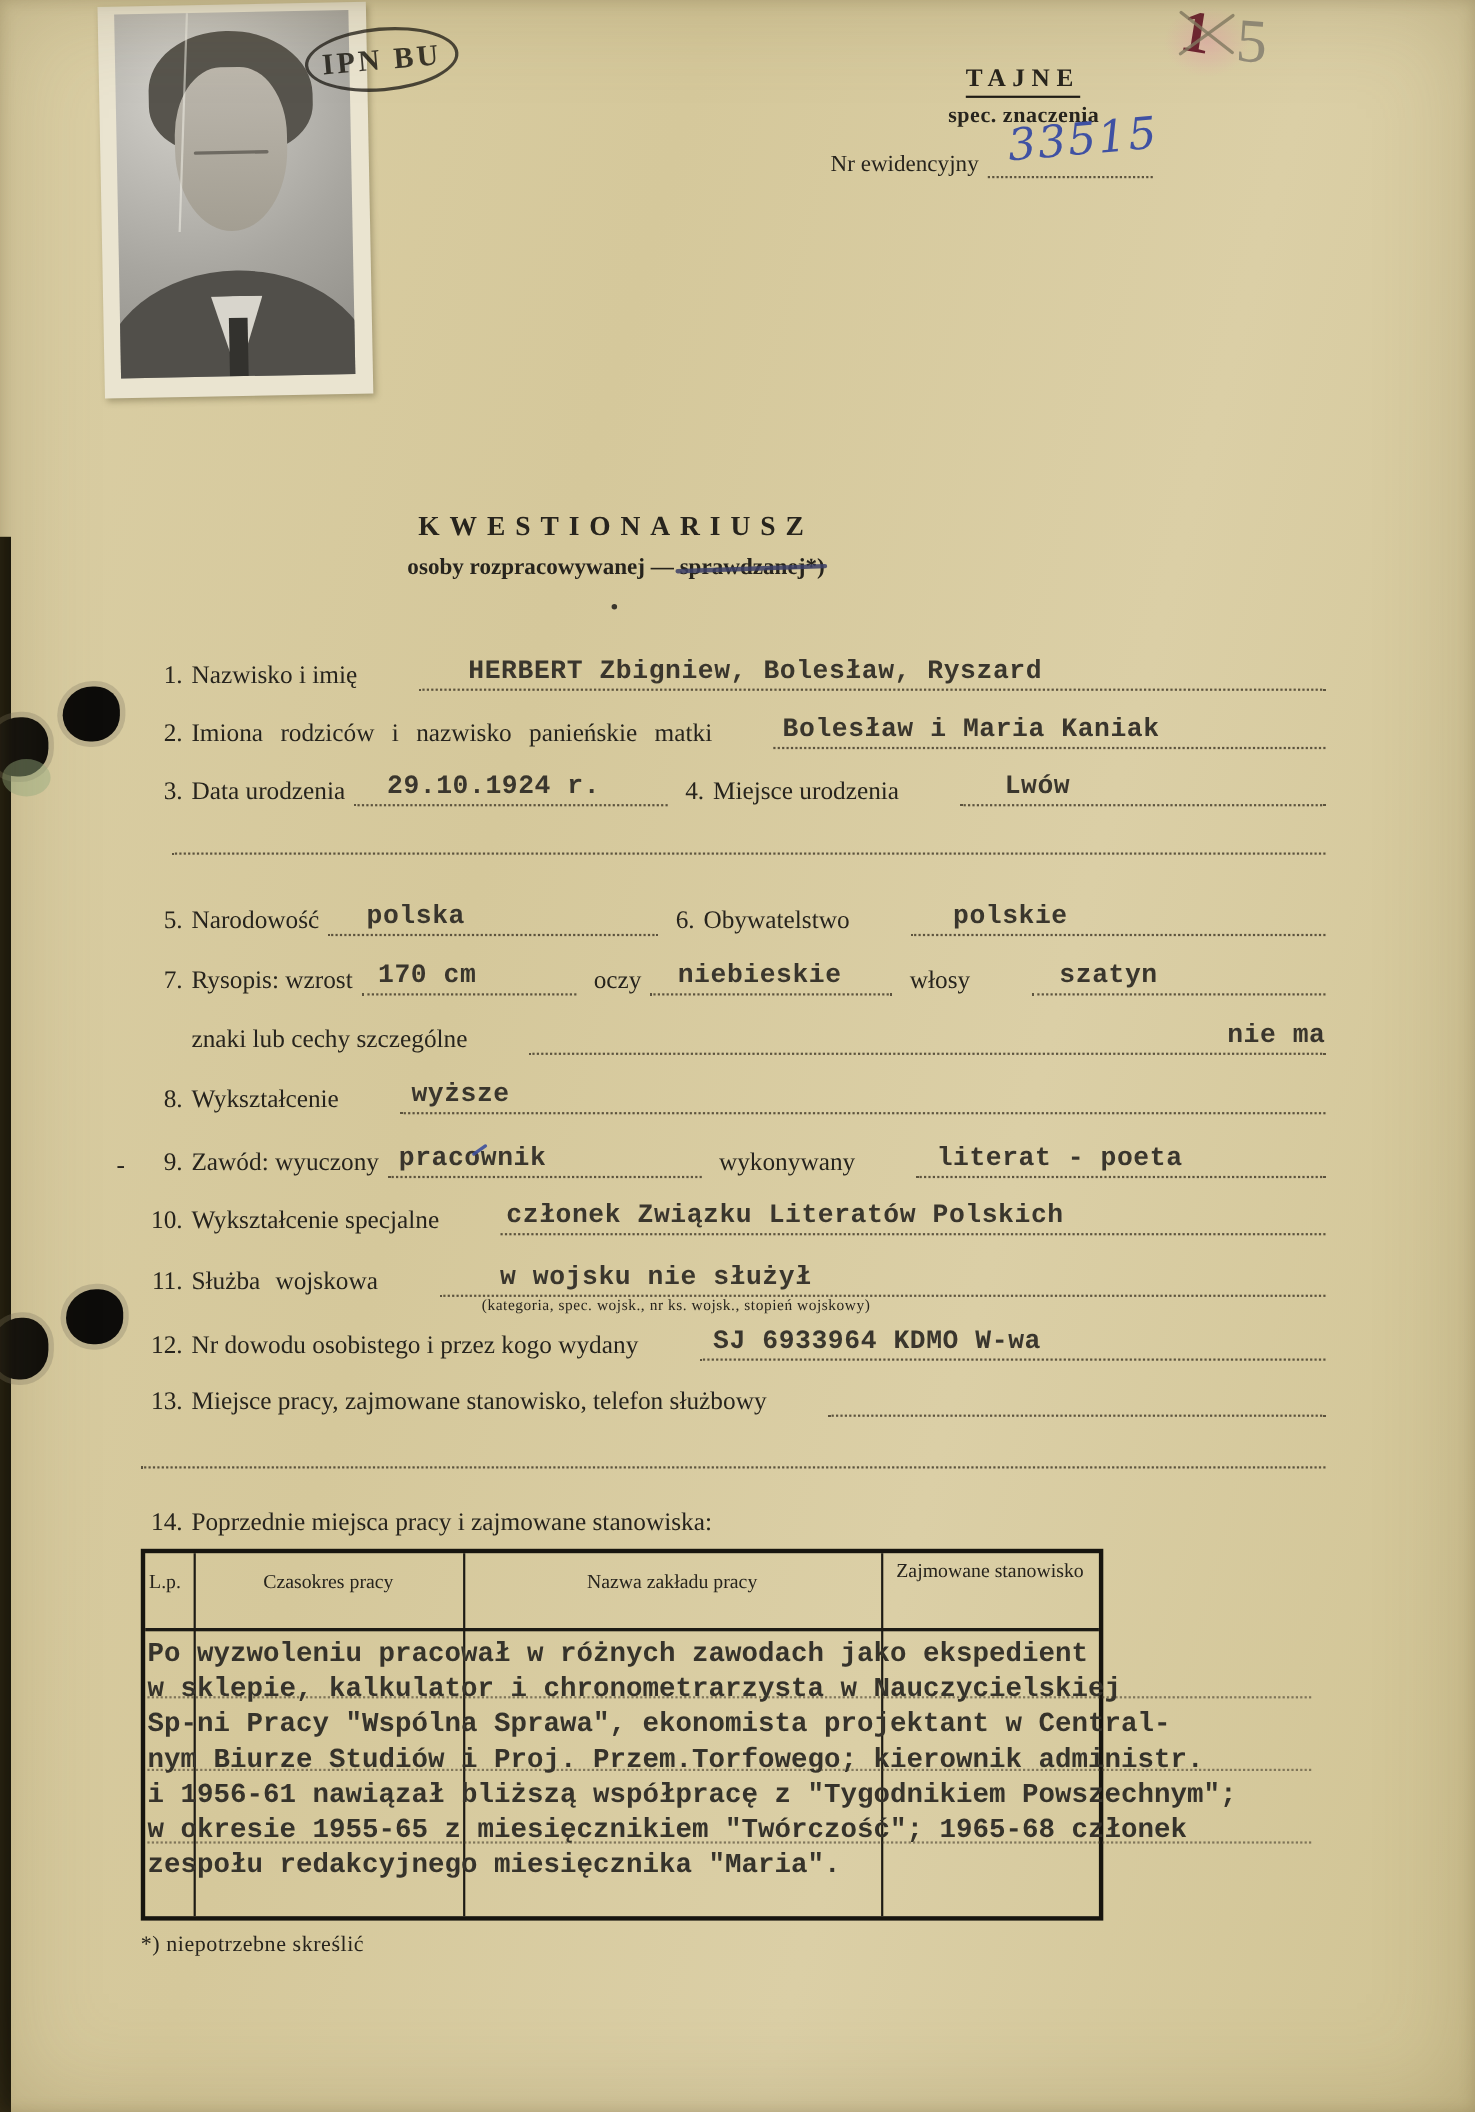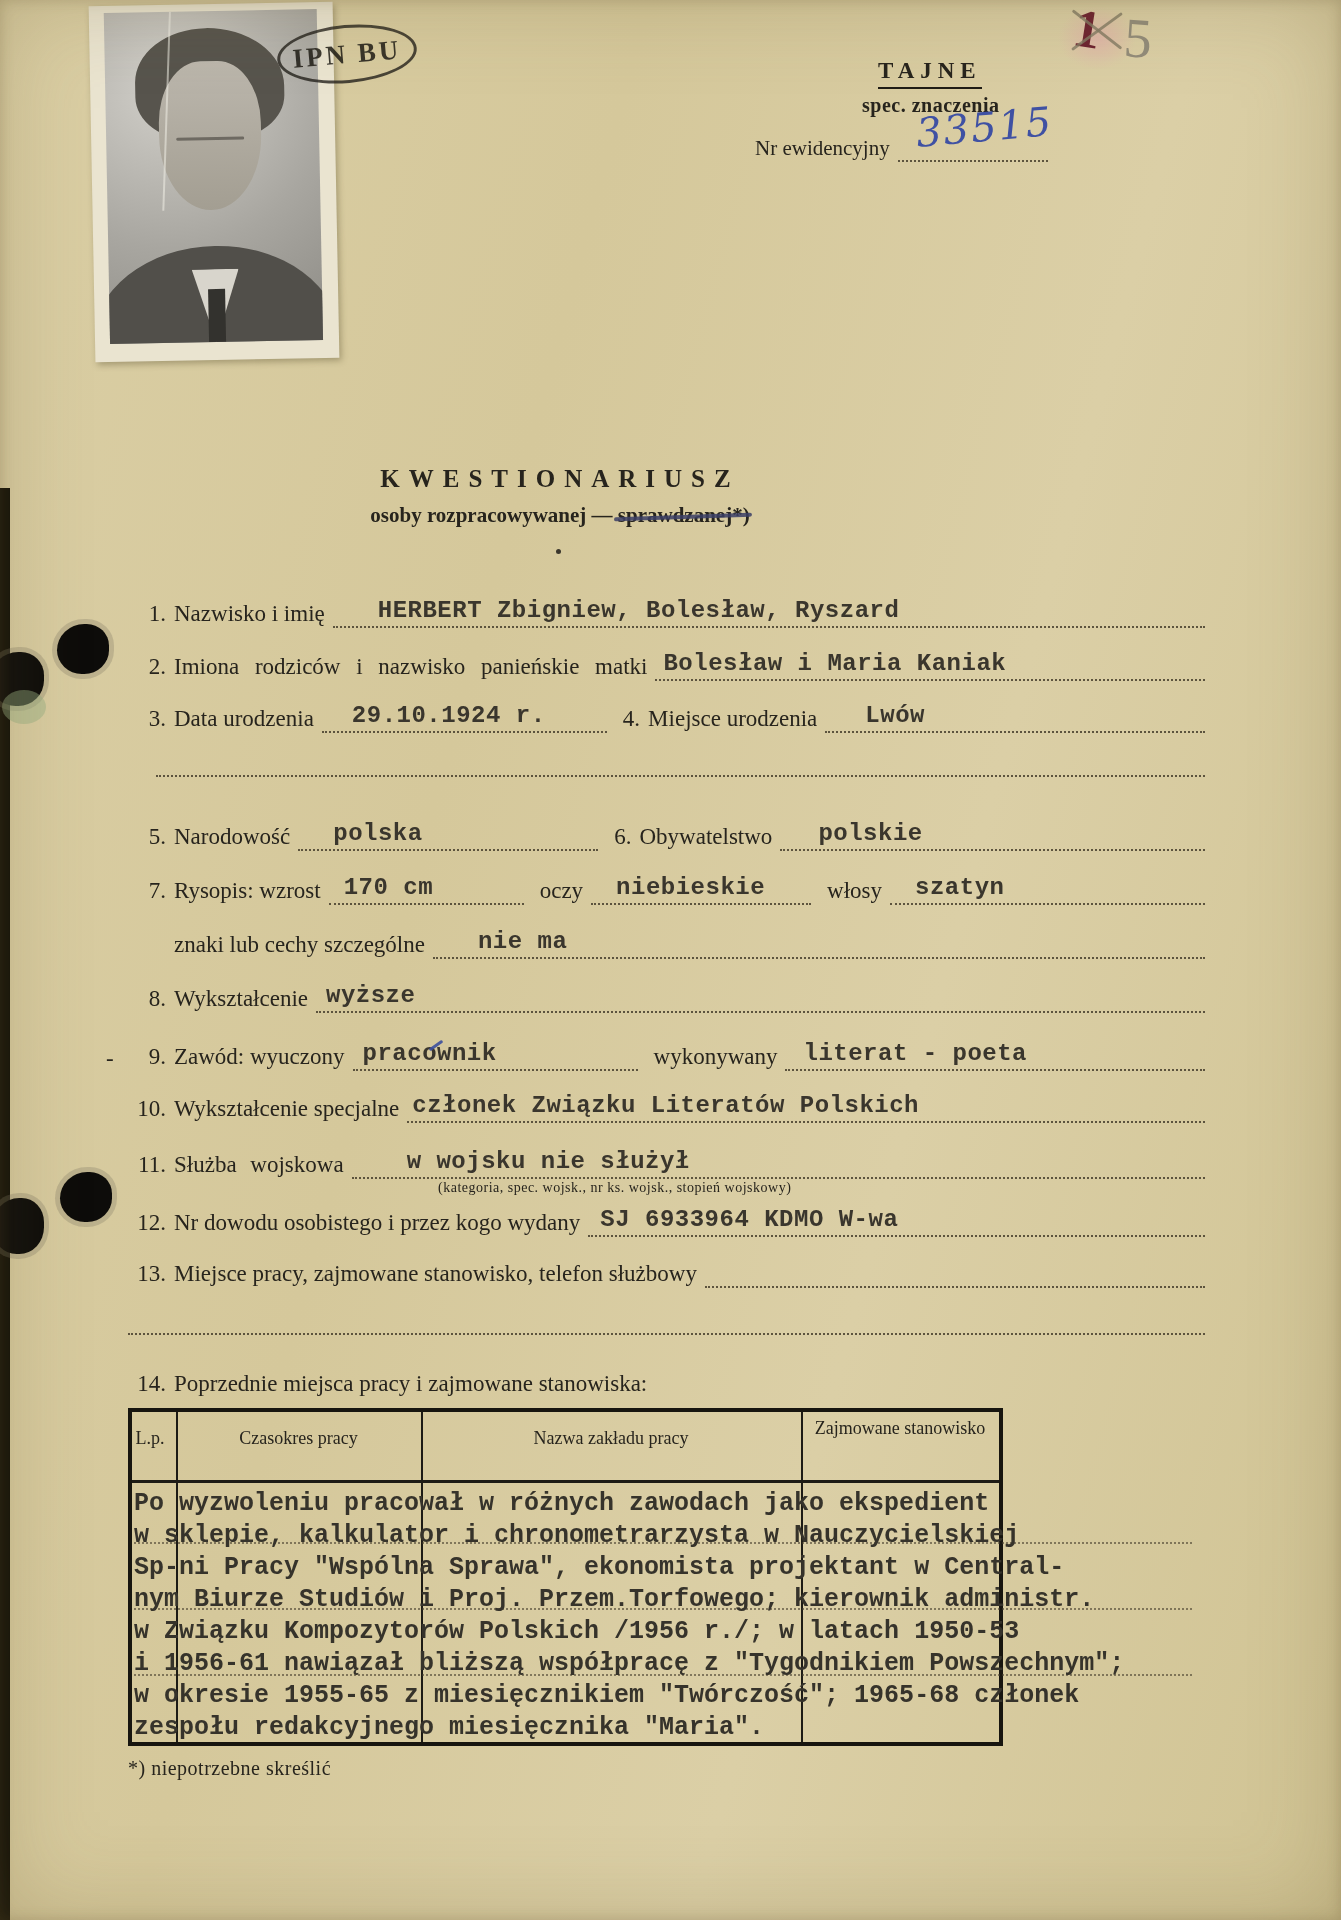--- a/index.html
+++ b/index.html
@@ -51,21 +51,21 @@
     background:#3c4066;transform:rotate(-2deg);border-radius:2px;opacity:.85;}
   .titledot{position:absolute;left:556px;top:549px;width:5px;height:5px;background:#3a362c;border-radius:50%;}
   
   .frow{position:absolute;left:128px;right:136px;display:flex;align-items:flex-end;font-size:23px;line-height:1.2;}
   .num{flex:none;width:38px;text-align:right;padding-right:8px;}
   .lbl{flex:none;white-space:nowrap;padding-right:8px;}
   .mid{padding-left:16px;}
   .dval{border-bottom:2px dotted rgba(70,62,45,.85);font-family:"Liberation Mono",monospace;
     font-weight:bold;font-size:24px;color:#3a362d;white-space:nowrap;overflow:visible;
     letter-spacing:.5px;line-height:1.15;padding-bottom:1px;}
-  .grow{flex:1 1 auto;}
+  .grow{flex:1 1 auto;margin-left:48px;}
   .sep{position:absolute;border-bottom:2px dotted rgba(70,62,45,.85);}
   .caption{position:absolute;left:438px;top:1180px;font-size:14px;letter-spacing:.5px;}
   .margin-dash{position:absolute;left:106px;top:1046px;font-size:23px;}
   .ink-slash{position:absolute;left:428px;top:1044px;width:16px;height:3px;background:#3c4f9d;
     transform:rotate(-35deg);border-radius:2px;opacity:.9;}
   
   .wtable{position:absolute;left:128px;top:1408px;width:875px;height:338px;border:4px solid #17150f;
     box-sizing:border-box;}
   .vline{position:absolute;top:0;bottom:0;width:2px;background:#1d1b15;}
   .hsep{position:absolute;left:0;right:0;top:68px;height:3px;background:#1d1b15;}
@@ -163,21 +163,21 @@
     <span class="dval" style="flex:0 0 180px;padding-left:15px;">170 cm</span>
     <span class="lbl mid">oczy</span>
     <span class="dval" style="flex:0 0 195px;padding-left:25px;">niebieskie</span>
     <span class="lbl mid">włosy</span>
     <span class="dval grow" style="padding-left:25px;">szatyn</span>
   </div>
 
   <div class="frow" style="top:928px;">
     <span class="num"></span>
     <span class="lbl">znaki lub cechy szczególne</span>
-    <span class="dval grow" style="padding-left:45px;">nie ma</span>
+    <span class="dval grow" style="padding-left:45px;text-align:right;">nie ma</span>
   </div>
 
   <div class="frow" style="top:982px;">
     <span class="num">8.</span>
     <span class="lbl">Wykształcenie</span>
     <span class="dval grow" style="padding-left:10px;">wyższe</span>
   </div>
 
   <div class="margin-dash">-</div>
   <div class="frow" style="top:1040px;">
@@ -231,21 +231,20 @@
     <div class="th" style="left:289px;width:380px;">Nazwa zakładu pracy</div>
     <div class="th" style="left:669px;width:198px;top:6px;">Zajmowane stanowisko</div>
     <div class="tdot" style="top:130px;"></div>
     <div class="tdot" style="top:196px;"></div>
     <div class="tdot" style="top:262px;"></div>
     <div class="tbody-lines">
       <div>Po wyzwoleniu pracował w różnych zawodach jako ekspedient</div>
       <div>w sklepie, kalkulator i chronometrarzysta w Nauczycielskiej</div>
       <div>Sp-ni Pracy "Wspólna Sprawa", ekonomista projektant w Central-</div>
       <div>nym Biurze Studiów i Proj. Przem.Torfowego; kierownik administr.</div>
-      <div>w Związku Kompozytorów Polskich /1956 r./; w latach 1950-53</div>
       <div>i 1956-61 nawiązał bliższą współpracę z "Tygodnikiem Powszechnym";</div>
       <div>w okresie 1955-65 z miesięcznikiem "Twórczość"; 1965-68 członek</div>
       <div>zespołu redakcyjnego miesięcznika "Maria".</div>
     </div>
   </div>
 
   <div class="footnote">*) niepotrzebne skreślić</div>
 
 </div>
 

